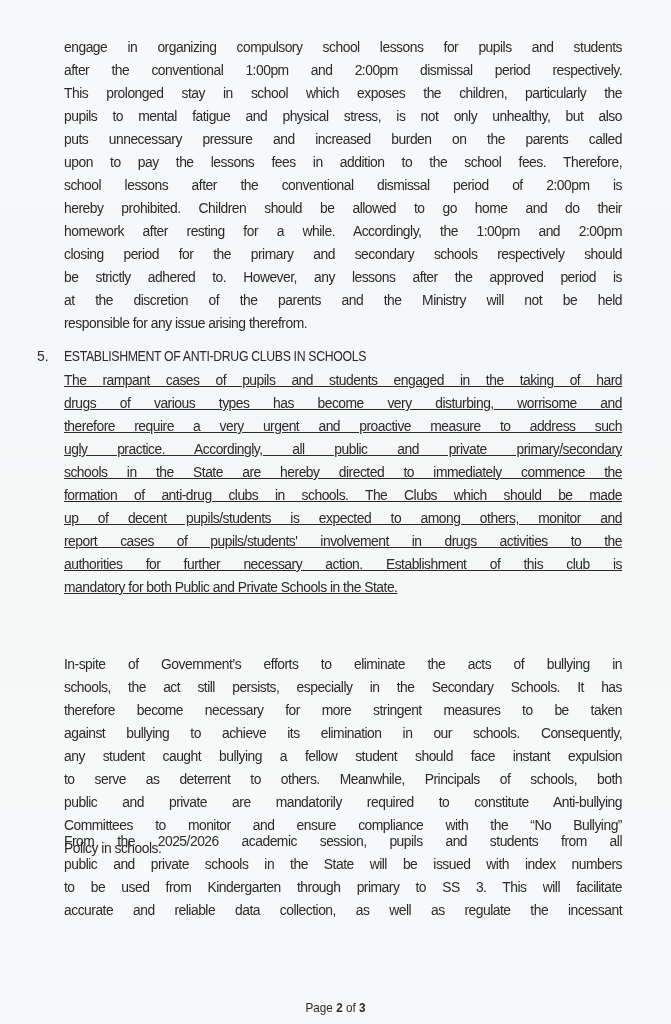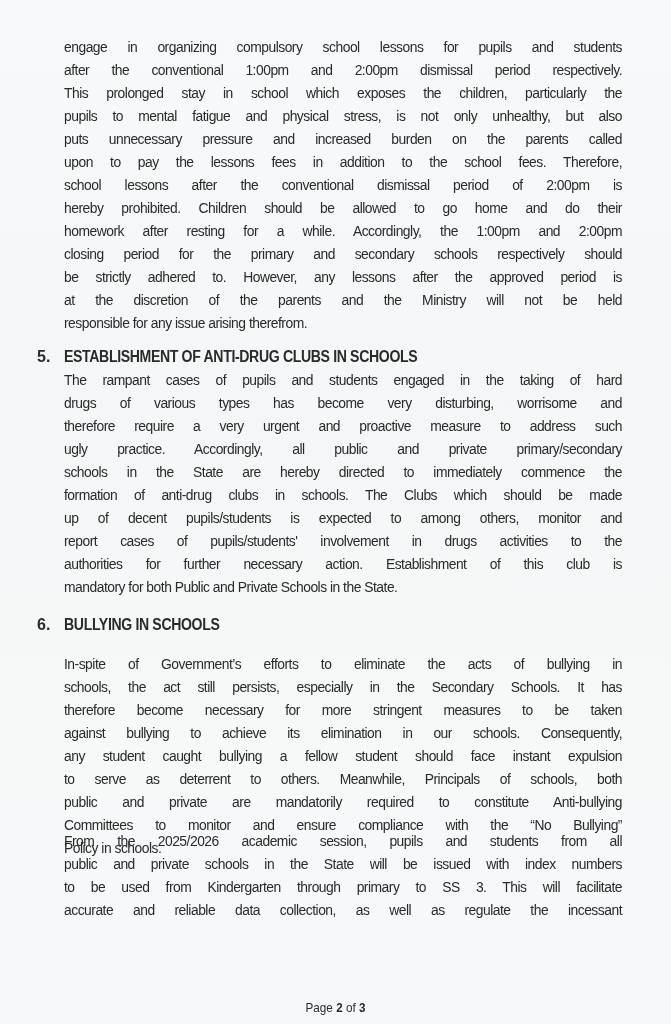--- a/index.html
+++ b/index.html
@@ -20,21 +20,21 @@
     font-size: 15.4px;
     letter-spacing: -0.55px;
     white-space: nowrap;
     text-align: justify;
     text-align-last: justify;
     transform: scaleX(0.9);
     transform-origin: left center;
     width: 620px;
   }
   .line.last { text-align-last: left; }
-  .heading-row { position: absolute; left: 37px; height: 23px; line-height: 23px; font-size: 16px; font-weight: bold; white-space: nowrap; }
+  .heading-row { position: absolute; left: 37px; height: 23px; line-height: 23px; font-size: 14px; font-weight: normal; white-space: nowrap; }
   .heading-row .num { display: inline-block; width: 27px; }
   .heading-row .title { display: inline-block; transform: scaleX(0.88); transform-origin: left center; letter-spacing: -0.4px; }
   .footer {
     position: absolute; left: 0; width: 671px; top: 1000px; text-align: center;
     font-size: 13px; transform: scaleX(0.9); transform-origin: center;
   }
   .footer b { font-weight: bold; }
 </style>
 </head>
 <body>
@@ -53,36 +53,33 @@
     <div class="line">homework after resting for a while. Accordingly, the 1:00pm and 2:00pm</div>
     <div class="line">closing period for the primary and secondary schools respectively should</div>
     <div class="line">be strictly adhered to. However, any lessons after the approved period is</div>
     <div class="line">at the discretion of the parents and the Ministry will not be held</div>
     <div class="line last">responsible for any issue arising therefrom.</div>
   </div>
 
   <div class="heading-row" style="top:345px;">
     <span class="num">5.</span><span class="title">ESTABLISHMENT OF ANTI-DRUG CLUBS IN SCHOOLS</span>
   </div>
-  <div class="block" style="top:368px;">
+  <div class="block" style="top:368px;text-decoration:underline;">
     <div class="line">The rampant cases of pupils and students engaged in the taking of hard</div>
     <div class="line">drugs of various types has become very disturbing, worrisome and</div>
     <div class="line">therefore require a very urgent and proactive measure to address such</div>
     <div class="line">ugly practice. Accordingly, all public and private primary/secondary</div>
     <div class="line">schools in the State are hereby directed to immediately commence the</div>
     <div class="line">formation of anti-drug clubs in schools. The Clubs which should be made</div>
     <div class="line">up of decent pupils/students is expected to among others, monitor and</div>
     <div class="line">report cases of pupils/students' involvement in drugs activities to the</div>
     <div class="line">authorities for further necessary action. Establishment of this club is</div>
     <div class="line last">mandatory for both Public and Private Schools in the State.</div>
   </div>
 
-  <div class="heading-row" style="top:613px;">
-    <span class="num">6.</span><span class="title">BULLYING IN SCHOOLS</span>
-  </div>
   <div class="block" style="top:652px;">
     <div class="line">In-spite of Government’s efforts to eliminate the acts of bullying in</div>
     <div class="line">schools, the act still persists, especially in the Secondary Schools. It has</div>
     <div class="line">therefore become necessary for more stringent measures to be taken</div>
     <div class="line">against bullying to achieve its elimination in our schools. Consequently,</div>
     <div class="line">any student caught bullying a fellow student should face instant expulsion</div>
     <div class="line">to serve as deterrent to others. Meanwhile, Principals of schools, both</div>
     <div class="line">public and private are mandatorily required to constitute Anti-bullying</div>
     <div class="line">Committees to monitor and ensure compliance with the “No Bullying”</div>
     <div class="line last">Policy in schools.</div>

